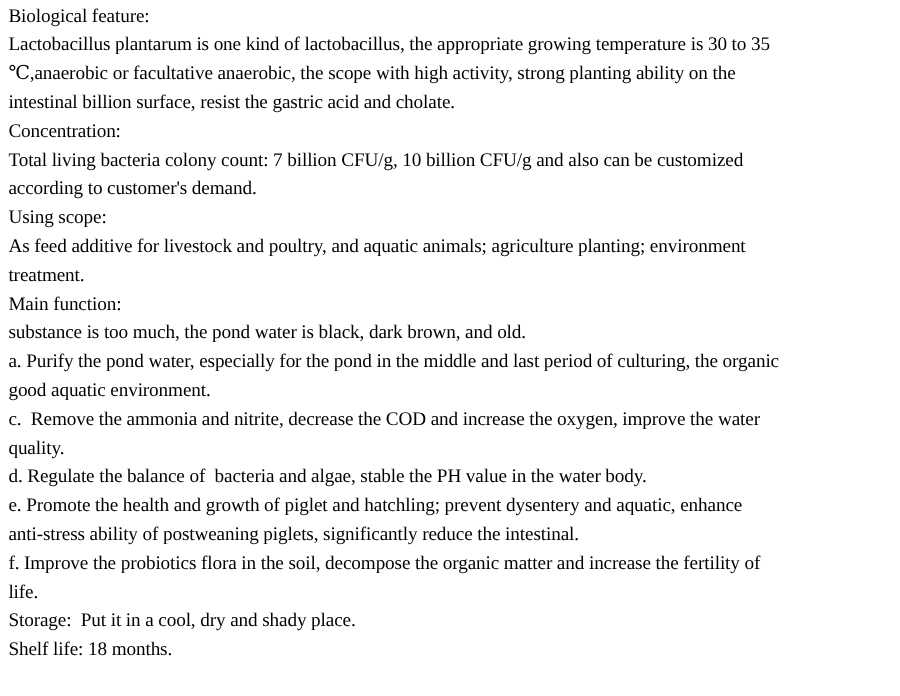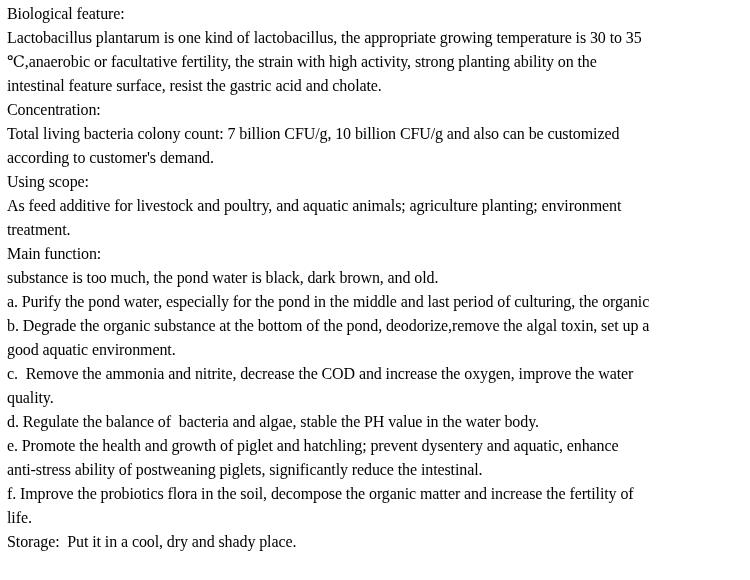--- a/index.html
+++ b/index.html
@@ -32,43 +32,45 @@
     height: 24px;
   }
 </style>
 </head>
 <body>
 
 <div class="doc">
     <div class="doc-section">
       <div class="doc-line">Biological feature:</div>
       <div class="doc-line">Lactobacillus plantarum is one kind of lactobacillus, the appropriate growing temperature is 30 to 35</div>
-      <div class="doc-line">℃,anaerobic or facultative fertility, the strain with high activity, strong planting ability on the</div>
-      <div class="doc-line">intestinal feature surface, resist the gastric acid and cholate.</div>
+      <div class="doc-line">℃,anaerobic or facultative anaerobic, the scope with high activity, strong planting ability on the</div>
+      <div class="doc-line">intestinal billion surface, resist the gastric acid and cholate.</div>
     </div>
     <div class="doc-section">
       <div class="doc-line">Concentration:</div>
       <div class="doc-line">Total living bacteria colony count: 7 billion CFU/g, 10 billion CFU/g and also can be customized</div>
       <div class="doc-line">according to customer's demand.</div>
     </div>
     <div class="doc-section">
       <div class="doc-line">Using scope:</div>
       <div class="doc-line">As feed additive for livestock and poultry, and aquatic animals; agriculture planting; environment</div>
       <div class="doc-line">treatment.</div>
     </div>
     <div class="doc-section">
       <div class="doc-line">Main function:</div>
       <div class="doc-line">substance is too much, the pond water is black, dark brown, and old.</div>
       <div class="doc-line">a. Purify the pond water, especially for the pond in the middle and last period of culturing, the organic</div>
-      <div class="doc-line">b. Degrade the organic substance at the bottom of the pond, deodorize,remove the algal toxin, set up a</div>
       <div class="doc-line">good aquatic environment.</div>
       <div class="doc-line">c.  Remove the ammonia and nitrite, decrease the COD and increase the oxygen, improve the water</div>
       <div class="doc-line">quality.</div>
       <div class="doc-line">d. Regulate the balance of  bacteria and algae, stable the PH value in the water body.</div>
       <div class="doc-line">e. Promote the health and growth of piglet and hatchling; prevent dysentery and aquatic, enhance</div>
       <div class="doc-line">anti-stress ability of postweaning piglets, significantly reduce the intestinal.</div>
       <div class="doc-line">f. Improve the probiotics flora in the soil, decompose the organic matter and increase the fertility of</div>
       <div class="doc-line">life.</div>
     </div>
     <div class="doc-section">
       <div class="doc-line">Storage:  Put it in a cool, dry and shady place.</div>
     </div>
+    <div class="doc-section">
+      <div class="doc-line">Shelf life: 18 months.</div>
+    </div>
   </div>
 
 </body></html>

